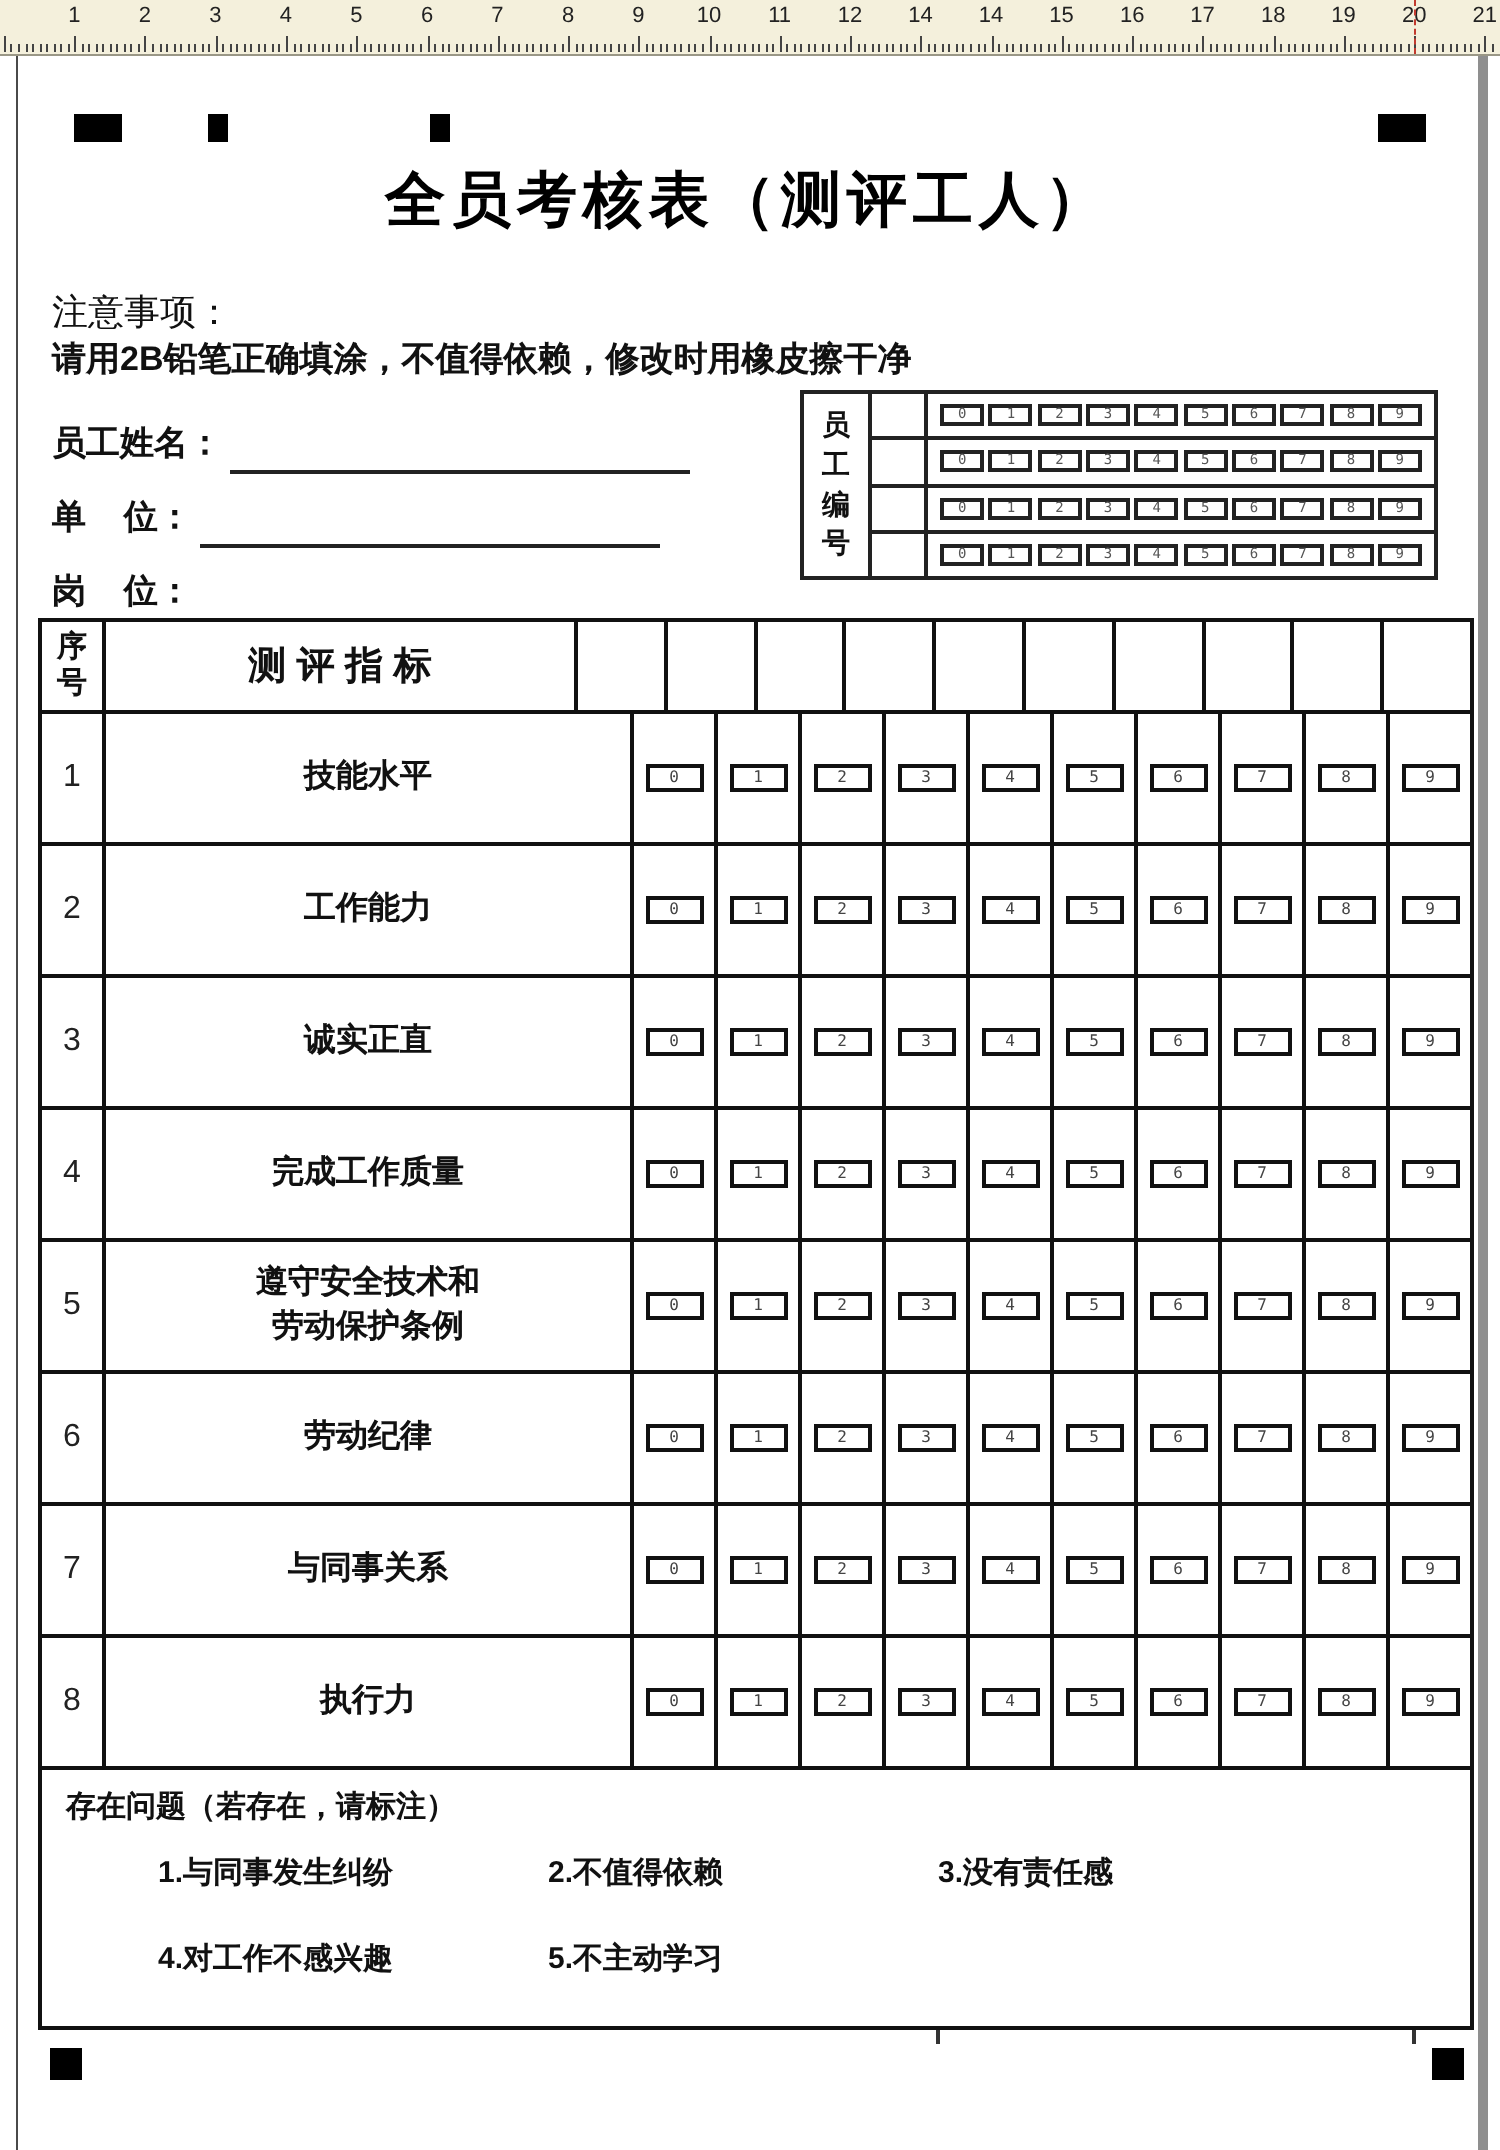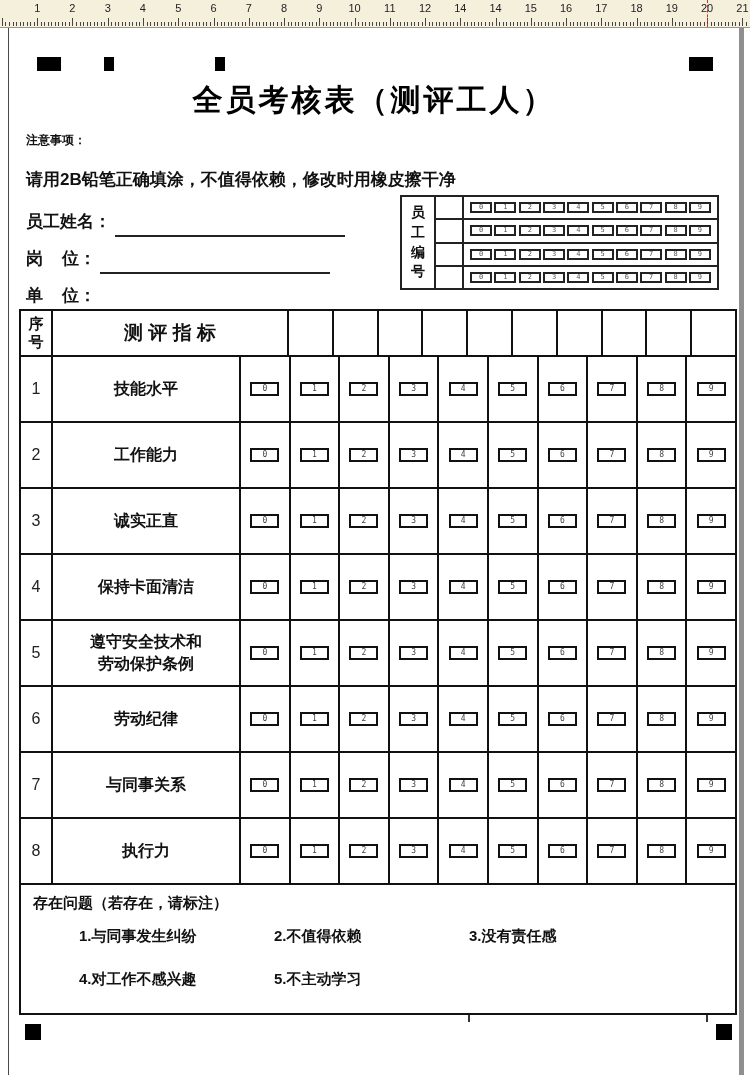--- a/index.html
+++ b/index.html
@@ -29,21 +29,21 @@
   .page {
     position:absolute; left:8px; top:28px; width:736px; height:1047px;
     background:#fff; border-left:1px solid #4a4a4a; border-right:5px solid #8f8f8f;
   }
   .reg-mark { position:absolute; background:#000; }
 
   .title {
     position:absolute; top:52px; left:0; width:100%; text-align:center;
     font-size:30px; font-weight:bold; letter-spacing:3px; color:#000;
   }
-  .notice-heading { position:absolute; left:17px; top:104px; font-size:12px; font-weight:bold; }
+  .notice-heading { position:absolute; left:17px; top:116px; font-size:18px; font-weight:normal; }
   .notice-text    { position:absolute; left:17px; top:140px; font-size:17px; font-weight:bold; }
 
   
   .fields { position:absolute; left:17px; top:172px; }
   .field-row { display:flex; align-items:flex-end; height:37px; }
   .field-label { font-size:17px; font-weight:bold; white-space:pre; line-height:30px; }
   .field-line { width:230px; height:26px; border-bottom:2px solid #222; margin-left:4px; }
 
   
   .emp-box {
@@ -91,21 +91,21 @@
   .th-score-cells { flex:1; display:flex; }
   .sub { flex:1; border-right:2px solid #111; }
   .sub:last-child { border-right:none; }
 
   .t-row { height:66px; display:flex; border-bottom:2px solid #111; }
   .td-no {
     width:32px; border-right:2px solid #111; display:flex; align-items:center; justify-content:center;
     font-size:16px; color:#222;
   }
   .td-ind {
-    width:188px; border-right:2px solid #111; display:flex; align-items:center; justify-content:center;
+    width:264px; border-right:2px solid #111; display:flex; align-items:center; justify-content:center;
     font-size:16px; font-weight:bold; text-align:center; white-space:pre-line; line-height:1.4;
   }
   .td-score { flex:1; display:flex; }
   .score-cell { flex:1; border-right:2px solid #111; display:flex; align-items:center; justify-content:center; }
   .score-cell:last-child { border-right:none; }
   .bubble {
     display:inline-block; width:29px; height:14px; border:2px solid #111;
     font-size:8px; line-height:9px; text-align:center; color:#444; background:#fff;
     font-family:"DejaVu Sans Mono",monospace;
   }
@@ -370,25 +370,25 @@
   <h1 class="title">全员考核表（测评工人）</h1>
   <div class="notice-heading">注意事项：</div>
   <div class="notice-text">请用2B铅笔正确填涂，不值得依赖，修改时用橡皮擦干净</div>
 
   <div class="fields" id="fields">
       <div class="field-row">
      <span class="field-label">员工姓名：</span>
      <span class="field-line"></span>
    </div>
       <div class="field-row">
+     <span class="field-label">单    位：</span>
+     <span class="field-line"></span>
+   </div>
+      <div class="field-row">
      <span class="field-label">岗    位：</span>
-     <span class="field-line"></span>
-   </div>
-      <div class="field-row">
-     <span class="field-label">单    位：</span>
      <span class="field-line"></span>
    </div>
     </div>
 
   <div class="emp-box">
     <div class="emp-label-col">
       <div class="emp-label-text">员工编号</div>
     </div>
     <div class="emp-right" id="emp-rows">
         <div class="emp-row">
@@ -578,21 +578,21 @@
             <div class="score-cell">
             <span class="bubble">8</span>
           </div>
             <div class="score-cell">
             <span class="bubble">9</span>
           </div>
      </div>
    </div>
         <div class="t-row">
      <div class="td-no">4</div>
-     <div class="td-ind">保持卡面清洁</div>
+     <div class="td-ind">完成工作质量</div>
      <div class="td-score">
        <div class="score-cell">
             <span class="bubble">0</span>
           </div>
             <div class="score-cell">
             <span class="bubble">1</span>
           </div>
             <div class="score-cell">
             <span class="bubble">2</span>
           </div>

